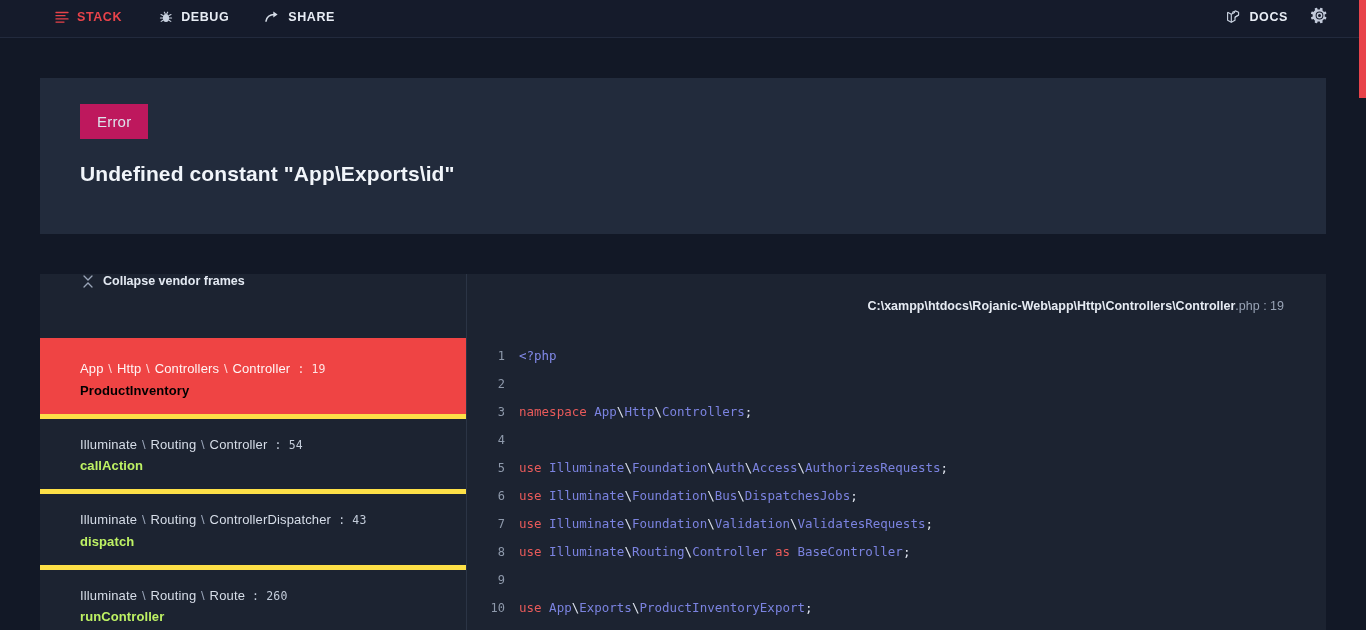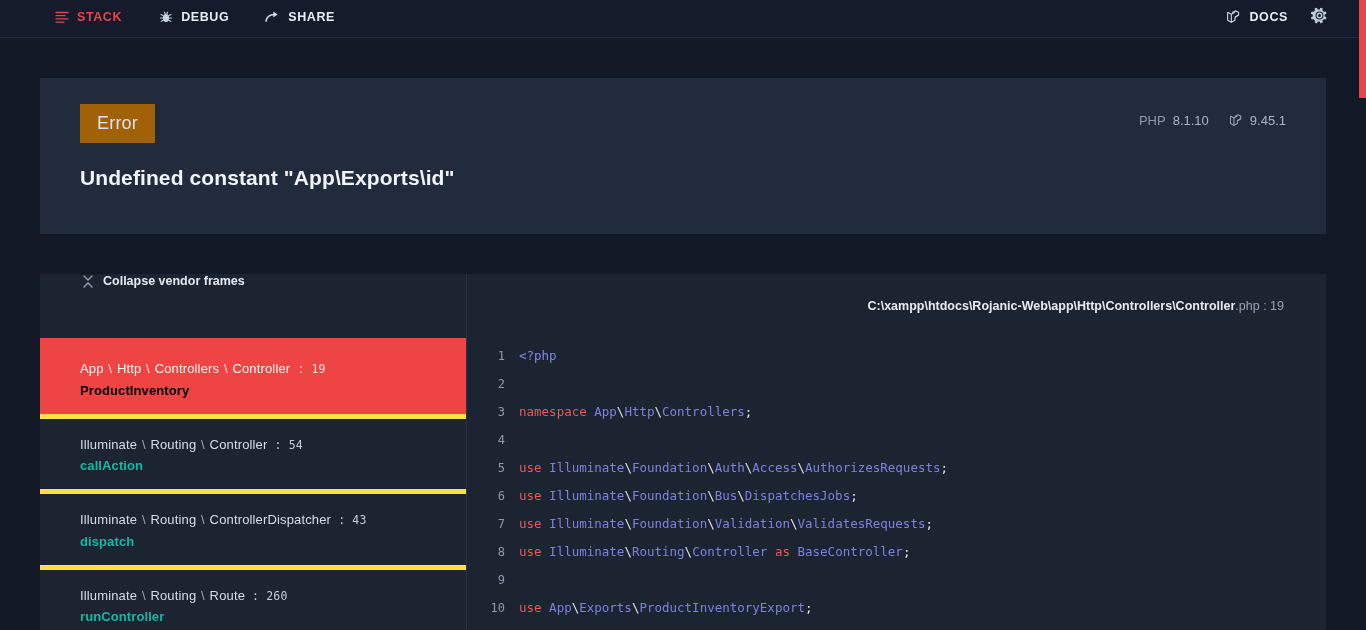--- a/index.html
+++ b/index.html
@@ -88,23 +88,23 @@
     padding: 26px 40px 34px 40px;
     position: relative;
     height: 156px;
   }
   .error-card-top {
     display: flex;
     align-items: flex-start;
     justify-content: space-between;
   }
   .error-badge {
-    background: #a16207;
+    background: #be185d;
     color: #dde3ec;
-    font-size: 18px;
+    font-size: 15px;
     padding: 9px 17px;
     display: inline-block;
     letter-spacing: 0.2px;
   }
   .version-info {
     display: flex;
     align-items: center;
     gap: 20px;
     font-size: 13px;
     color: #97a3b6;
@@ -176,21 +176,21 @@
   .frame.selected .frame-class .sep { color: #ffd7d7; }
   .frame-class .lineno {
     font-size: 11.5px;
     color: #c3ccda;
     font-family: "DejaVu Sans Mono", monospace;
   }
   .frame.selected .frame-class .lineno { color: #ffe3e3; }
   .frame-method {
     font-size: 13px;
     font-weight: bold;
-    color: #14b8a6;
+    color: #bef264;
     margin-top: 4px;
     letter-spacing: 0.1px;
   }
   .frame.selected .frame-method { color: #000000; }
 
   
   .code-col {
     flex: 1;
     background: #1c2331;
     overflow: hidden;
@@ -312,39 +312,20 @@
 
 <div class="scroll-track">
   <div class="scroll-thumb"></div>
 </div>
 
 <div class="page">
 
   <div class="error-card">
     <div class="error-card-top">
       <div class="error-badge">Error</div>
-      <div class="version-info">
-        <span class="version-chunk">
-          <span class="vlabel">PHP</span>
-          <span class="vnum">8.1.10</span>
-        </span>
-        <span class="version-chunk">
-          <span>
-            <svg width="14" height="13" viewBox="0 0 15 14" style="display:block">
-              <g stroke="#9aa5b8" stroke-width="1.1" fill="none" stroke-linejoin="round">
-                <path d="M1.6 2.2 V10.2 L5.3 12.3 L9 10.2 V7.2 L12.6 5.1 V2.2 L9.3 0.9 L6.1 2.6"></path>
-                <path d="M1.6 2.2 L5.3 4.3 L9 2.2"></path>
-                <path d="M5.3 4.3 V12.3"></path>
-                <path d="M9 7.2 L12.6 5.1"></path>
-              </g>
-            </svg>
-          </span>
-          <span class="vnum">9.45.1</span>
-        </span>
-      </div>
     </div>
     <div class="error-title">Undefined constant "App\Exports\id"</div>
   </div>
 
   <div class="main-panel">
 
     <div class="frames-col">
       <div class="collapse-row">
         <div class="collapse-btn">
           <span class="c-ico">

